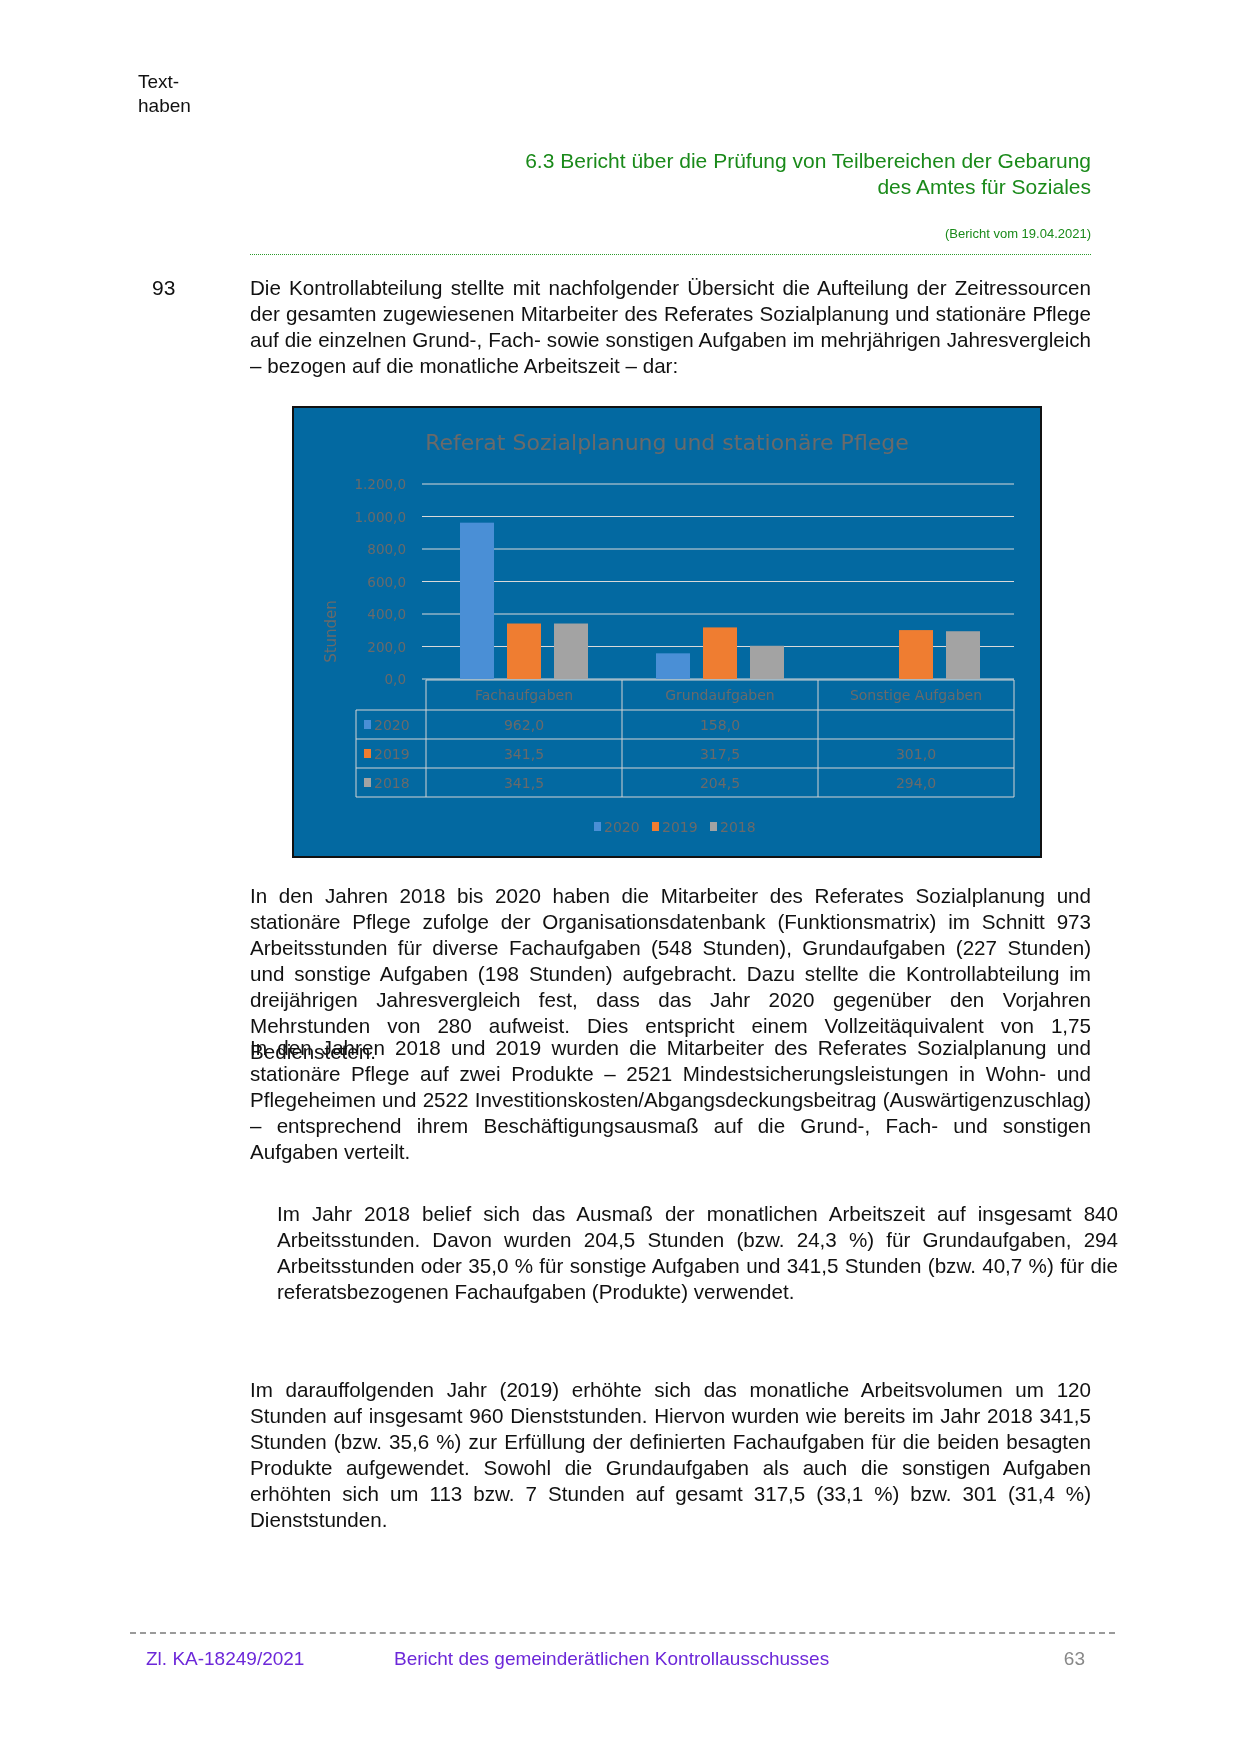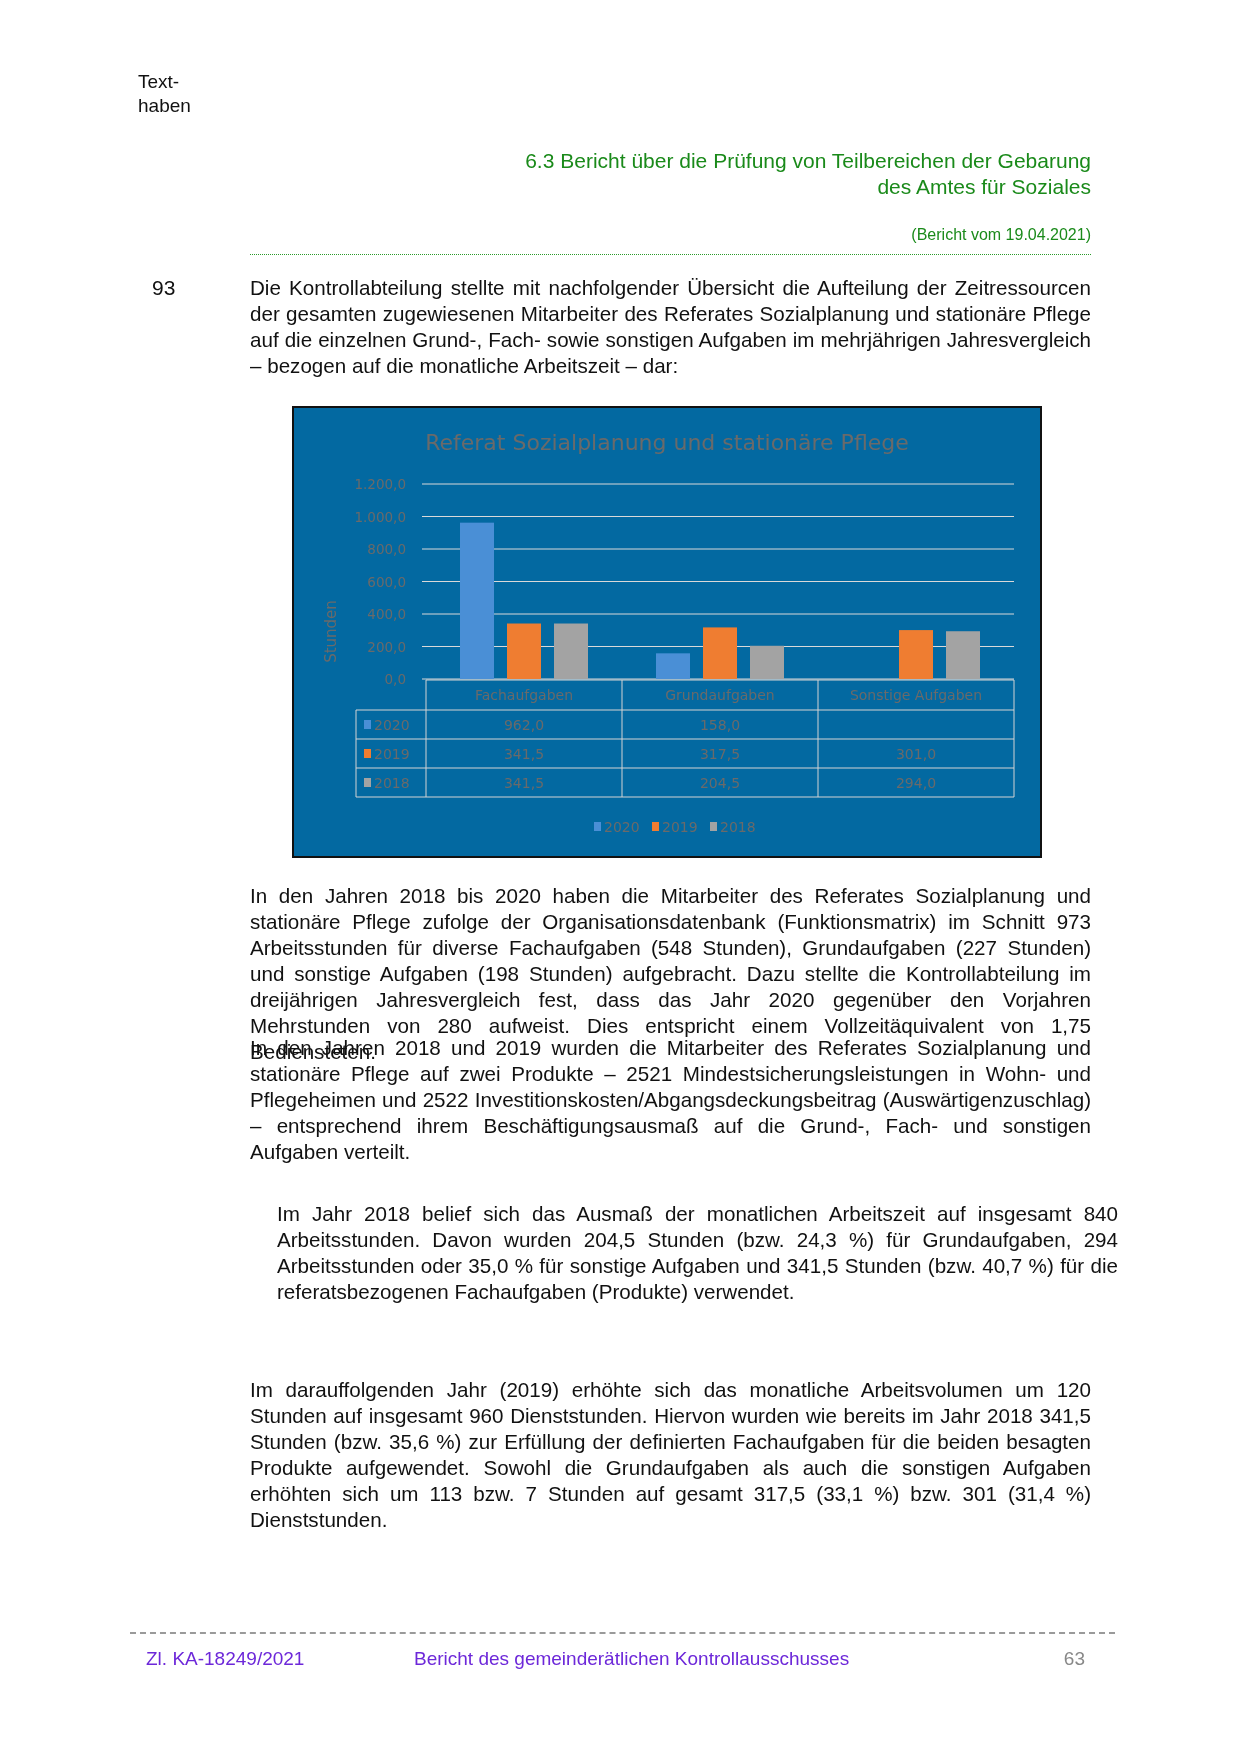--- a/index.html
+++ b/index.html
@@ -2,34 +2,34 @@
 <html><head>
   <meta charset="utf-8">
   <style>
     html, body { margin: 0; padding: 0; background: #ffffff; }
     body { width: 1241px; height: 1754px; position: relative; overflow: hidden;
            font-family: "Liberation Sans", sans-serif; color: #111; }
     .abs { position: absolute; }
     .margin-label { left: 138px; top: 70px; font-size: 19px; line-height: 24px; }
     .section-title { right: 150px; top: 148px; text-align: right; color: #1a8a1a;
                      font-size: 21px; line-height: 26px; }
-    .report-date { right: 150px; top: 226px; color: #1a8a1a; font-size: 16px; }
+    .report-date { right: 150px; top: 226px; color: #1a8a1a; font-size: 13px; }
     .green-rule { left: 250px; width: 841px; top: 254px; height: 0;
                   border-top: 1px dotted #2a9a2a; }
     .para-no { left: 152px; top: 276px; font-size: 21px; }
     .para { left: 250px; width: 841px; font-size: 20.6px; line-height: 26px;
             text-align: justify; hyphens: manual; }
     .chart-frame { left: 292px; top: 406px; width: 746px; height: 448px;
                    border: 2px solid #111; background: #0369a1; }
     .chart-frame svg { display: block; }
     .footer-rule { left: 130px; width: 985px; top: 1632px; height: 0;
                    border-top: 2px dashed #9a9a9a; }
     .footer { top: 1648px; font-size: 19px; color: #6d28d9; }
     .footer-left { left: 146px; }
-    .footer-mid { left: 414px; text-align: center; }
+    .footer-mid { left: 394px; text-align: center; }
     .footer-page { right: 156px; color: #888; text-align: right; }
     .ctext { font-family: "DejaVu Sans", sans-serif; fill: #6a6a6a; }
   </style>
 </head>
 <body>
 
 <div class="abs margin-label">
   <div>Text-</div>
   <div>haben</div>
 </div>

